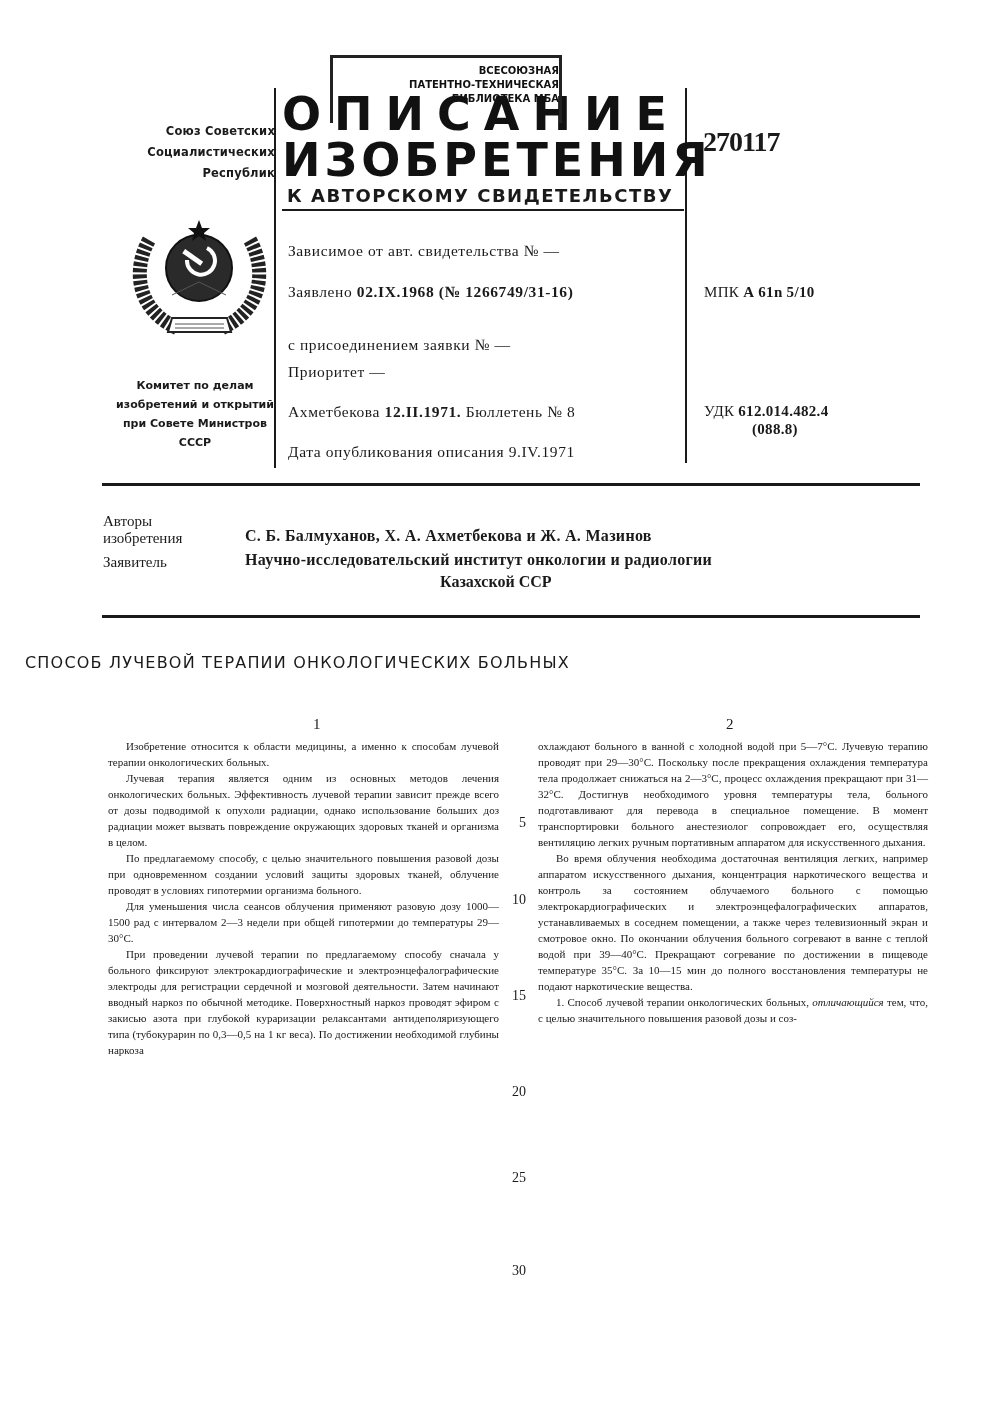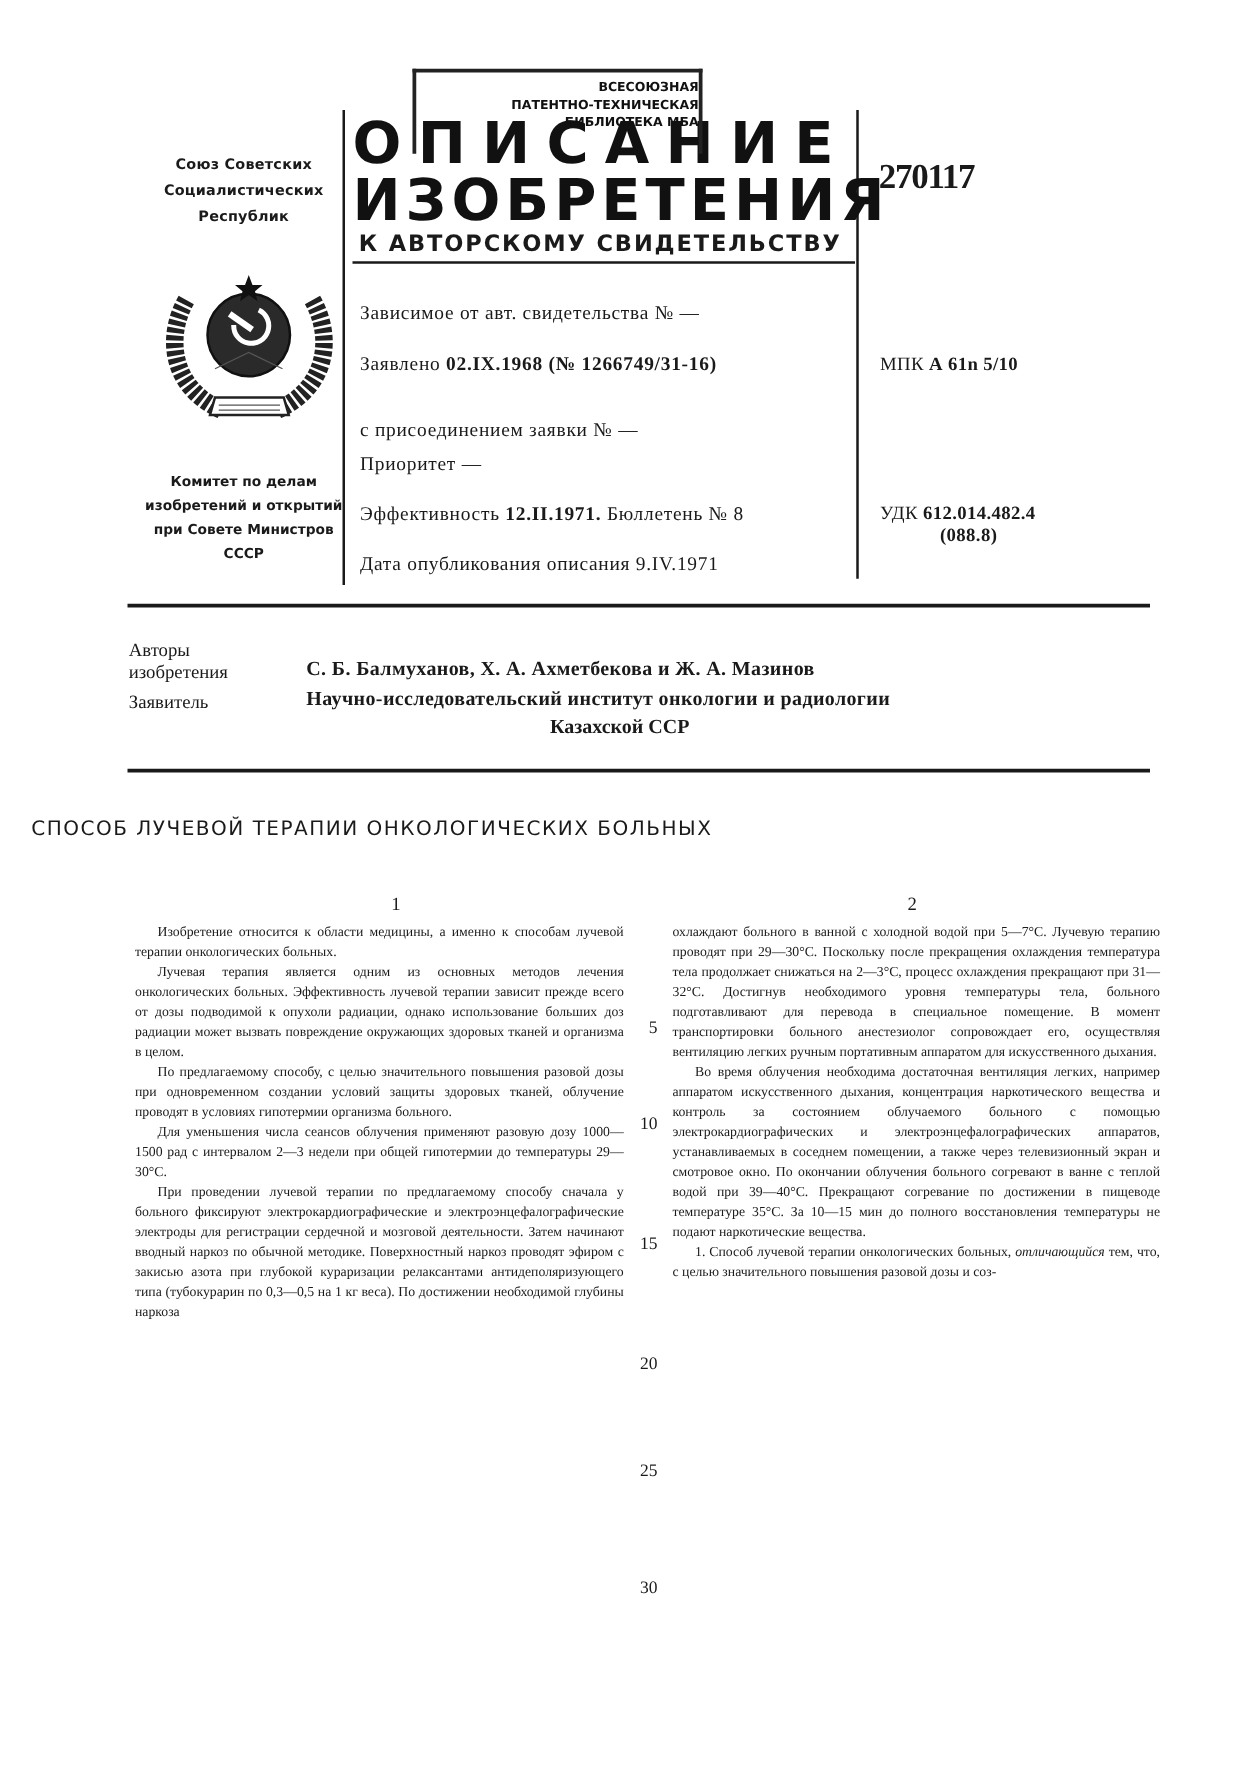--- a/index.html
+++ b/index.html
@@ -1,21 +1,21 @@
 <!DOCTYPE html>
 <html><head>
 <meta charset="utf-8">
 <style>
   html, body { margin:0; padding:0; background:#ffffff; }
   body { width:1000px; height:1414px; position:relative; overflow:hidden; color:#1a1a1a;
          font-family:"Liberation Serif","DejaVu Serif",serif; }
   .abs { position:absolute; }
 
   
-  .union { left:115px; top:121px; width:160px; text-align:center;
+  .union { left:115px; top:121px; width:160px; text-align:right;
            font-family:"DejaVu Sans","Liberation Sans",sans-serif; font-weight:bold; font-size:11.5px; line-height:21px; letter-spacing:0.2px; }
   .emblem { left:127px; top:200px; width:145px; height:145px; }
   .committee { left:110px; top:376px; width:170px; text-align:center;
                font-family:"DejaVu Sans","Liberation Sans",sans-serif; font-weight:bold; font-size:11px; line-height:19px; }
 
   
   .vline1 { left:274px; top:88px; width:2px; height:380px; background:#1a1a1a; }
   .vline2 { left:685px; top:88px; width:2px; height:375px; background:#1a1a1a; }
 
   
@@ -114,21 +114,21 @@
 <div class="abs patent-number">270117</div>
 
 <div class="abs meta" style="top:242px">Зависимое от авт. свидетельства №  —</div>
 <div class="abs meta" style="top:283px">
   <span>Заявлено</span>
   <b>02.IX.1968 (№ 1266749/31-16)</b>
 </div>
 <div class="abs meta" style="top:336px">с присоединением заявки №  —</div>
 <div class="abs meta" style="top:363px">Приоритет  —</div>
 <div class="abs meta" style="top:403px">
-  <span>Эффективность</span>
+  <span>Ахметбекова</span>
   <b>12.II.1971.</b>
   <span>Бюллетень № 8</span>
 </div>
 <div class="abs meta" style="top:443px">Дата опубликования описания 9.IV.1971</div>
 
 <div class="abs right-meta" style="top:284px">
   <span>МПК</span>
   <b>А 61n 5/10</b>
 </div>
 <div class="abs right-meta" style="top:403px">

